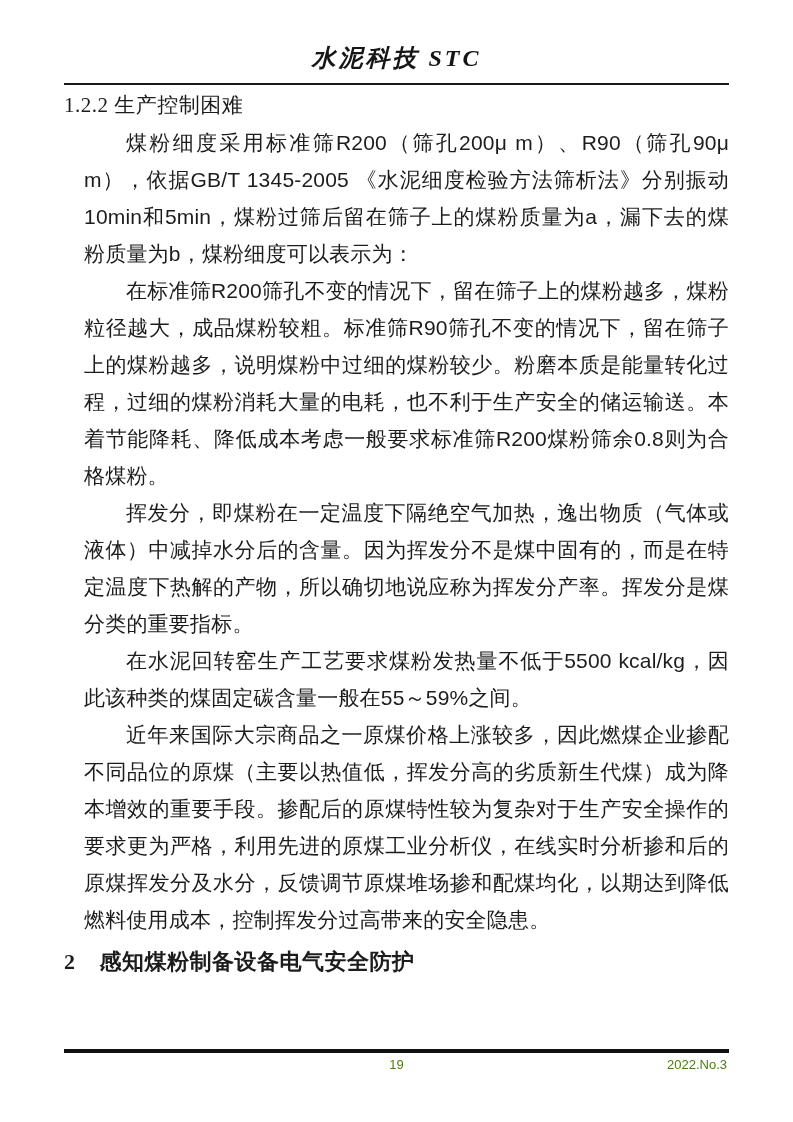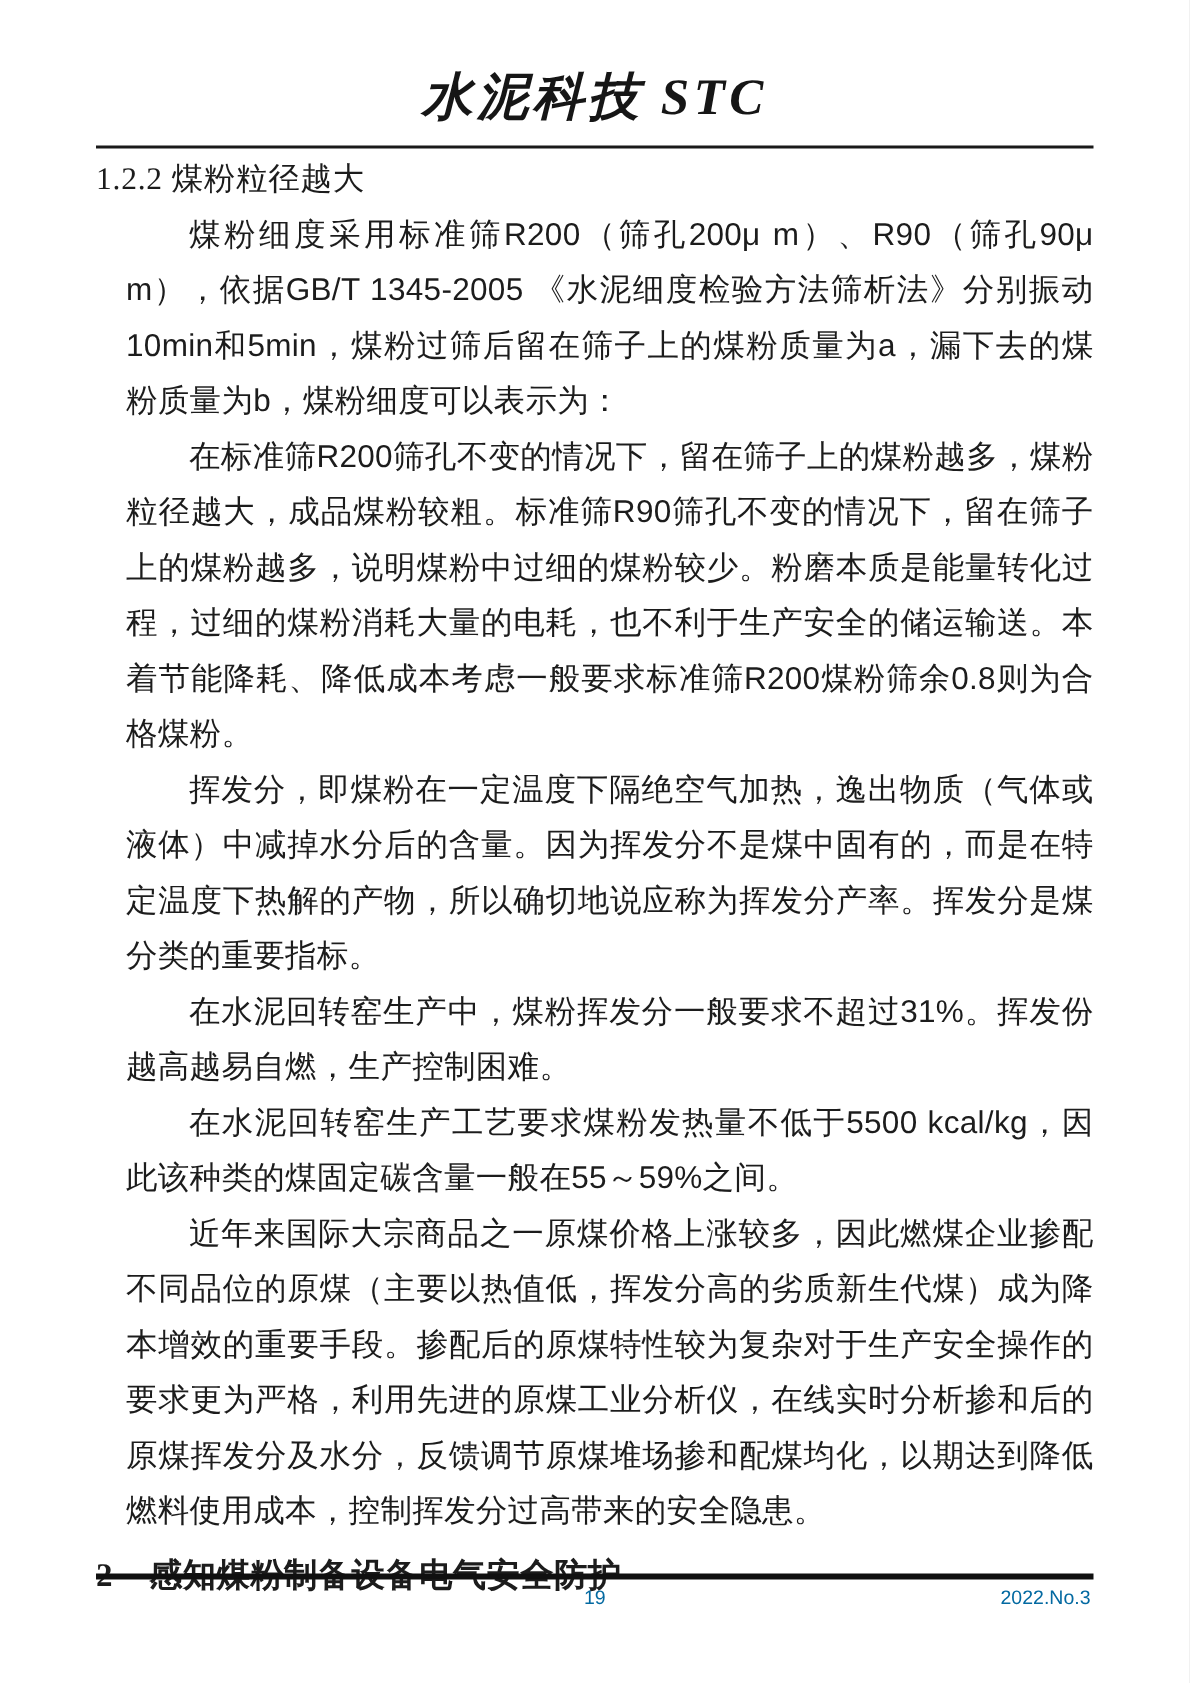--- a/index.html
+++ b/index.html
@@ -13,21 +13,21 @@
     color: #1c1c1c;
     overflow: hidden;
     font-family: "Liberation Sans", sans-serif;
   }
   
   .journal-header { padding-top: 42px; text-align: center; }
   .journal-title {
     font-family: "Liberation Serif", "DejaVu Serif", serif;
     font-style: italic;
     font-weight: 600;
-    font-size: 34px;
+    font-size: 24px;
     letter-spacing: 3px;
     color: #161616;
   }
   .header-rule {
     height: 0;
     border-top: 2.5px solid #191919;
     margin: 9px 64px 0 64px;
   }
   
   .content {
@@ -78,47 +78,46 @@
     letter-spacing: 0.5px;
   }
   .major-heading .sec-num {
     display: inline-block;
     font-family: "Liberation Serif", "DejaVu Serif", serif;
     margin-right: 24px;
   }
   
   .page-footer { position: absolute; left: 64px; right: 64px; top: 1049px; }
   .footer-rule { border-top: 3px solid #101010; border-bottom: 1px solid #101010; height: 1px; }
-  .footer-row { position: relative; margin-top: 4px; height: 18px; font-size: 13px; color: #0369a1; }
+  .footer-row { position: relative; margin-top: 4px; height: 18px; font-size: 13px; color: #4d7c0f; }
   .page-number { position: absolute; left: 0; right: 0; text-align: center; }
   .issue-number { position: absolute; right: 2px; top: 0; }
 </style>
 </head>
 <body>
 
 <div class="page">
 
   <div class="journal-header">
     <div class="journal-title">水泥科技 STC</div>
     <div class="header-rule"></div>
   </div>
 
   <div class="content">
 
-    <div class="sub-heading">1.2.2 煤粉粒径越大</div>
+    <div class="sub-heading">1.2.2 生产控制困难</div>
 
     <div class="para">煤粉细度采用标准筛R200（筛孔200μ m）、R90（筛孔90μ m），依据GB/T 1345-2005 《水泥细度检验方法筛析法》分别振动10min和5min，煤粉过筛后留在筛子上的煤粉质量为a，漏下去的煤粉质量为b，煤粉细度可以表示为：</div>
 
 
     <div class="para">在标准筛R200筛孔不变的情况下，留在筛子上的煤粉越多，煤粉粒径越大，成品煤粉较粗。标准筛R90筛孔不变的情况下，留在筛子上的煤粉越多，说明煤粉中过细的煤粉较少。粉磨本质是能量转化过程，过细的煤粉消耗大量的电耗，也不利于生产安全的储运输送。本着节能降耗、降低成本考虑一般要求标准筛R200煤粉筛余0.8则为合格煤粉。</div>
 
 
     <div class="para">挥发分，即煤粉在一定温度下隔绝空气加热，逸出物质（气体或液体）中减掉水分后的含量。因为挥发分不是煤中固有的，而是在特定温度下热解的产物，所以确切地说应称为挥发分产率。挥发分是煤分类的重要指标。</div>
 
-    <div class="para">在水泥回转窑生产中，煤粉挥发分一般要求不超过31%。挥发份越高越易自燃，生产控制困难。</div>
 
     <div class="para">在水泥回转窑生产工艺要求煤粉发热量不低于5500 kcal/kg，因此该种类的煤固定碳含量一般在55～59%之间。</div>
 
     <div class="para">近年来国际大宗商品之一原煤价格上涨较多，因此燃煤企业掺配不同品位的原煤（主要以热值低，挥发分高的劣质新生代煤）成为降本增效的重要手段。掺配后的原煤特性较为复杂对于生产安全操作的要求更为严格，利用先进的原煤工业分析仪，在线实时分析掺和后的原煤挥发分及水分，反馈调节原煤堆场掺和配煤均化，以期达到降低燃料使用成本，控制挥发分过高带来的安全隐患。</div>
 
     <div class="major-heading">
       <span class="sec-num">2</span><span>感知煤粉制备设备电气安全防护</span>
     </div>
 
   </div>

